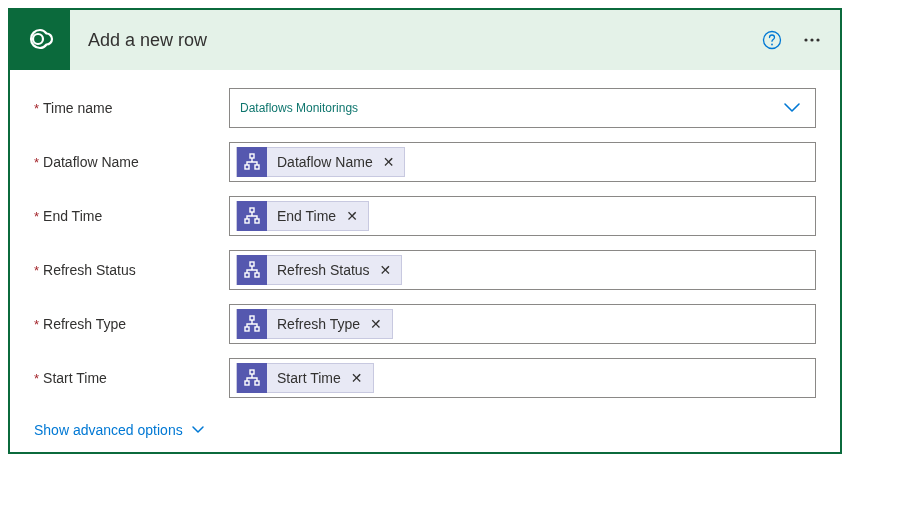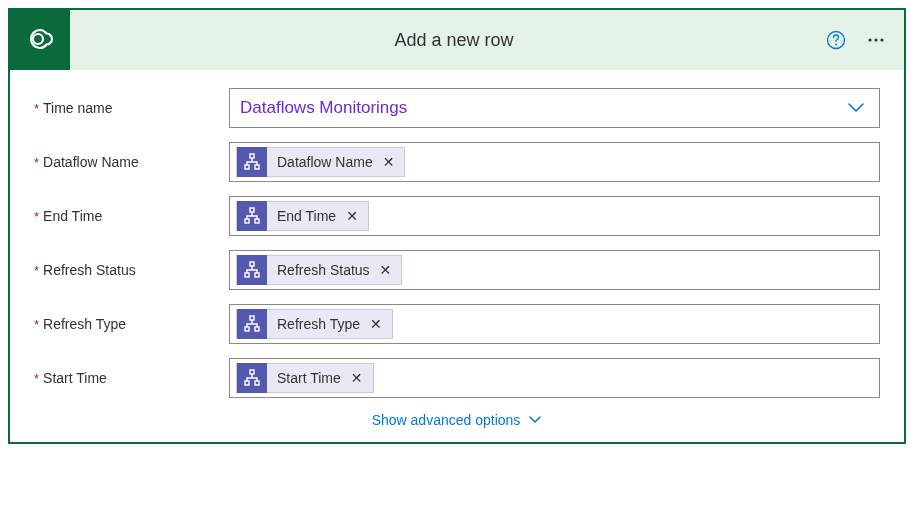--- a/index.html
+++ b/index.html
@@ -4,24 +4,23 @@
   <style>
     * { box-sizing: border-box; margin: 0; padding: 0; }
     body {
       font-family: "Segoe UI", -apple-system, sans-serif;
       font-size: 14px;
       color: #323130;
       background: #fff;
       padding: 8px;
     }
     .card {
-      width: 898px;
+      width: 834px;
       border: 2px solid #0b6a3c;
       background: #fff;
-      text-align: center;
     }
     .header {
       display: flex;
       align-items: center;
       background: #e4f2e8;
       height: 60px;
       padding-right: 12px;
     }
     .header-icon-box {
       width: 60px;
@@ -81,22 +80,22 @@
       display: flex;
       align-items: center;
       padding: 0 10px;
     }
     .select-box {
       justify-content: space-between;
       cursor: pointer;
       padding-right: 14px;
     }
     .select-value {
-      font-size: 17px;
-      color: #6d28d9;
+      font-size: 12px;
+      color: #0f766e;
     }
     .chev-down {
       color: #0078d4;
     }
     .token-input {
       padding: 4px 6px;
       gap: 0;
     }
     .token {
       display: inline-flex;
@@ -124,20 +123,21 @@
       color: #323130;
       cursor: pointer;
       padding: 0 2px;
     }
     .adv-link {
       display: inline-flex;
       align-items: center;
       color: #0078d4;
       font-size: 14px;
       cursor: pointer;
+      margin-top: 10px;
       gap: 8px;
     }
   </style>
 </head>
 <body>
 
 <div class="card">
 
   <div class="header">
     <div class="header-icon-box">

